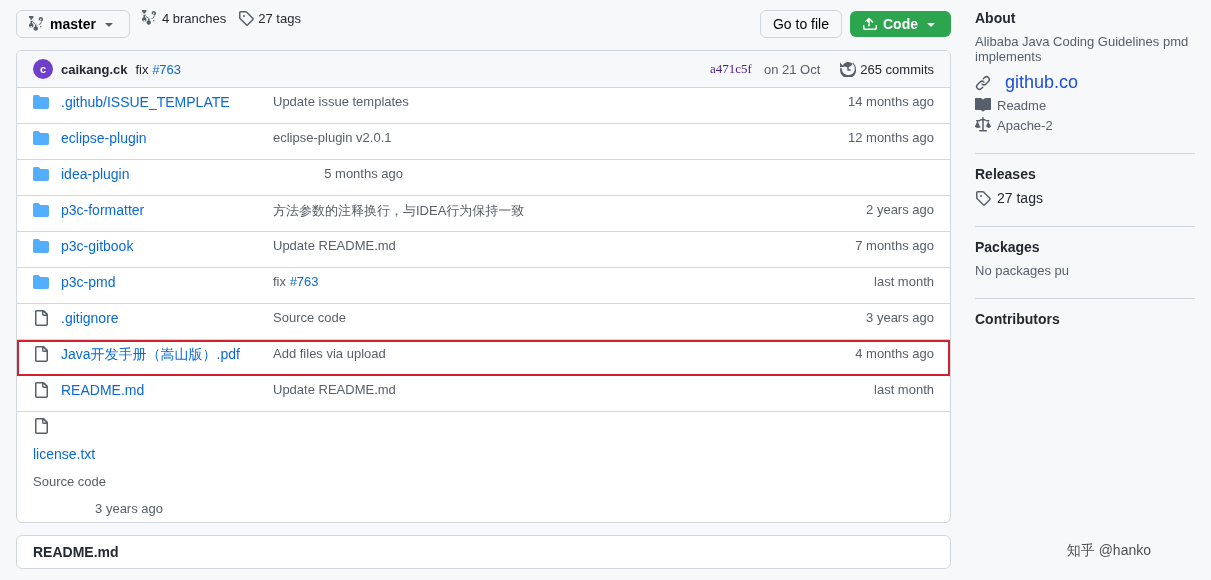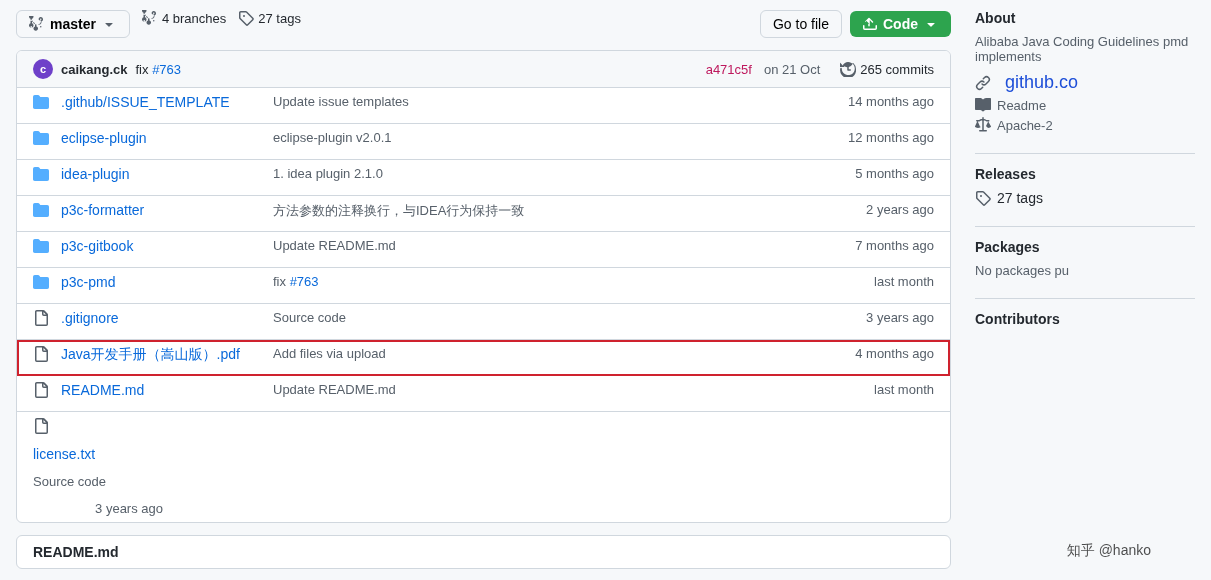--- a/index.html
+++ b/index.html
@@ -135,22 +135,22 @@
       text-decoration: none;
     }
     .repo-header-right {
       display: flex;
       align-items: center;
       gap: 12px;
       color: #57606a;
       font-size: 13px;
     }
     .commit-hash {
-      font-family: Liberation Sans, sans-serif;
-      color: #be185d;
+      font-family: Liberation Serif, serif;
+      color: #4c1d95;
       text-decoration: none;
     }
     .commits-count {
       display: flex;
       align-items: center;
       gap: 4px;
       color: #24292f;
       font-weight: 500;
       padding-left: 8px;
     }
@@ -364,21 +364,20 @@
             <span class="file-commit">eclipse-plugin v2.0.1</span>
             <span class="file-time">12 months ago</span>
           </div>
           <div class="file-row">
             <div class="file-icon">
               <svg viewBox="0 0 16 16" class="folder-icon-svg">
                 <path d="M1.75 1A1.75 1.75 0 000 2.75v10.5C0 14.216.784 15 1.75 15h12.5A1.75 1.75 0 0016 13.25v-8.5A1.75 1.75 0 0014.25 3H7.5a.25.25 0 01-.2-.1l-.9-1.2C6.07 1.26 5.55 1 5 1H1.75z"></path>
               </svg>
             </div>
             <a class="file-name" href="#">idea-plugin</a>
-            <span class="file-commit">1. idea plugin 2.1.0</span>
             <span class="file-time">5 months ago</span>
           </div>
           <div class="file-row">
             <div class="file-icon">
               <svg viewBox="0 0 16 16" class="folder-icon-svg">
                 <path d="M1.75 1A1.75 1.75 0 000 2.75v10.5C0 14.216.784 15 1.75 15h12.5A1.75 1.75 0 0016 13.25v-8.5A1.75 1.75 0 0014.25 3H7.5a.25.25 0 01-.2-.1l-.9-1.2C6.07 1.26 5.55 1 5 1H1.75z"></path>
               </svg>
             </div>
             <a class="file-name" href="#">p3c-formatter</a>
             <span class="file-commit">方法参数的注释换行，与IDEA行为保持一致</span>

